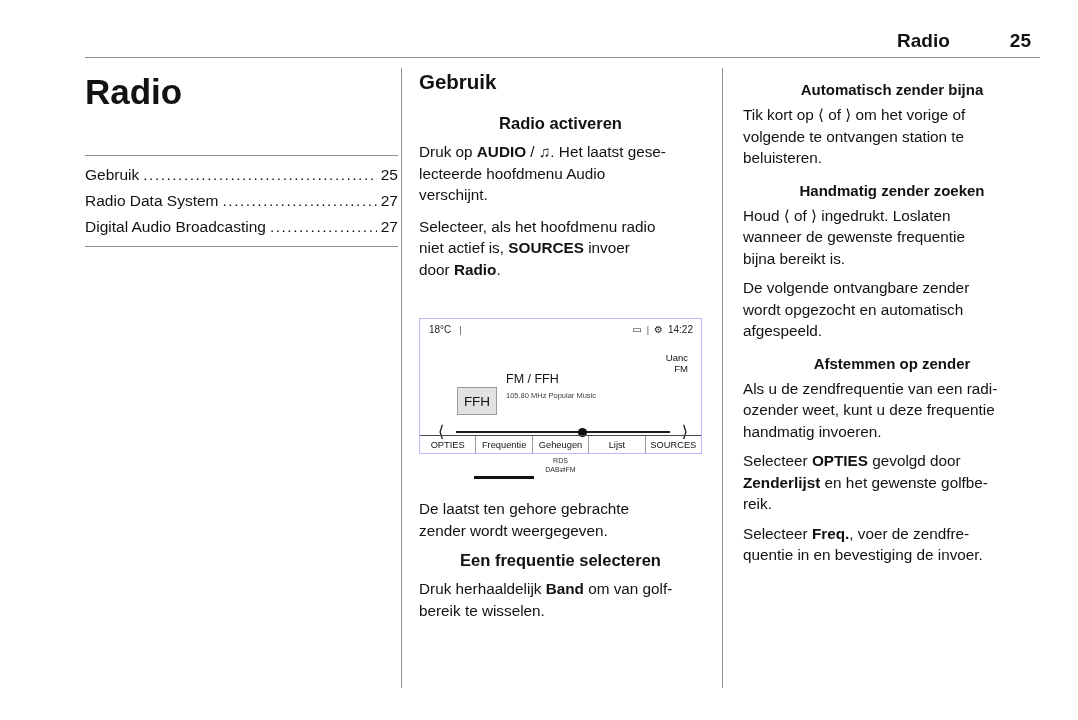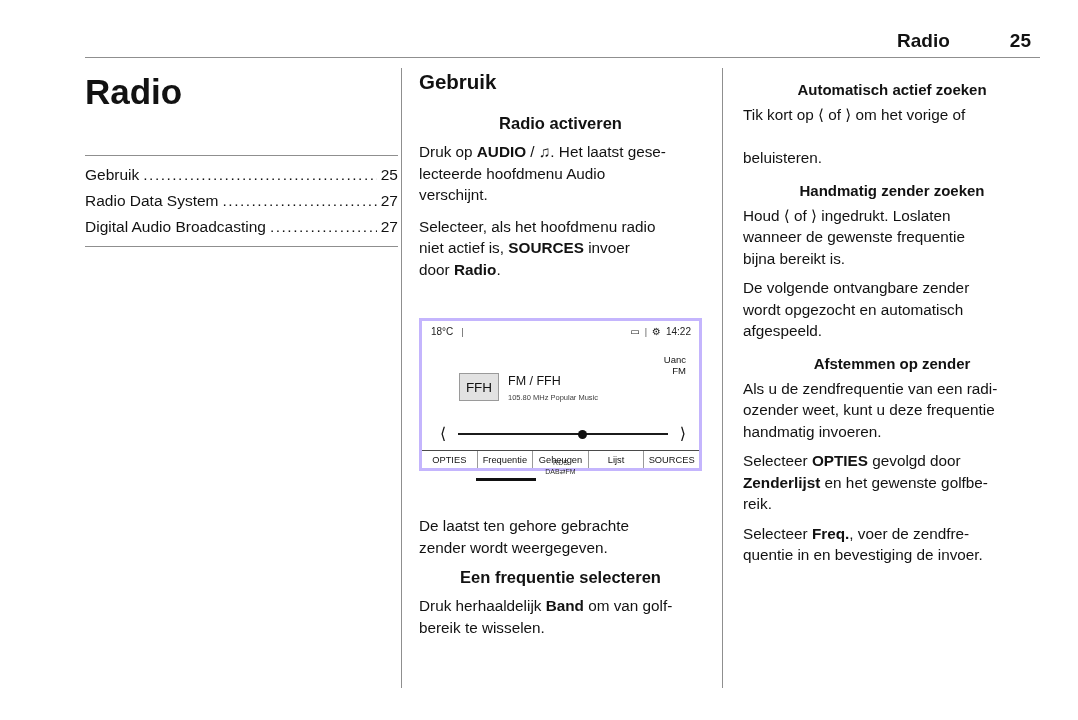--- a/index.html
+++ b/index.html
@@ -36,28 +36,28 @@
   h2.col-heading { font-size: 20.5px; line-height: 24px; font-weight: 700; margin: 2px 0 20px; }
   .col-right h2.col-heading { font-size: 17.5px; line-height: 21px; margin: 2px 0 18px; }
   h3.sub-heading { font-size: 16.5px; line-height: 19px; font-weight: 700; margin: 0 0 8px; text-align: center; }
   .col-right h3.sub-heading { font-size: 15px; line-height: 18px; margin: 13px 0 5px; }
   p.body { font-size: 15.3px; line-height: 21.5px; margin: 0 0 10px; }
   .col-right p.body { margin: 0 0 8px; }
   .caption { margin-top: 44px !important; }
   .after-caption { margin-top: 13px; }
 
   
-  .display { width: 283px; height: 153px; border: 3px solid #c4b5fd; position: relative; margin: 38px 0 0; background: #fff; }
+  .display { width: 283px; height: 136px; border: 1px solid #c4b5fd; position: relative; margin: 38px 0 0; background: #fff; }
   .disp-status { position: absolute; top: 5px; left: 9px; right: 8px; display: flex; justify-content: space-between; font-size: 10px; color: #222; }
   .grp { display: flex; gap: 8px; align-items: center; }
   .grp-tight { gap: 5px; }
   .sep { color: #555; font-size: 9px; }
   .disp-logo { position: absolute; top: 33px; right: 13px; text-align: right; font-size: 9.5px; line-height: 11px; }
   .disp-main { position: absolute; top: 52px; left: 37px; display: flex; gap: 9px; }
-  .preset-box { width: 40px; height: 28px; background: #e2e2e2; border: 1px solid #9a9a9a; display: flex; align-items: center; justify-content: center; font-size: 13.5px; }
+  .preset-box { width: 40px; height: 28px; background: #e2e2e2; border: 1px solid #9a9a9a; display: flex; align-items: center; justify-content: center; font-size: 13.5px; margin-top: 16px; }
   .station-info { padding-top: 1px; }
   .station-name { font-size: 12.5px; }
   .freq-detail { font-size: 7.5px; color: #3d3d3d; margin-top: 5px; }
   .disp-slider { position: absolute; top: 102px; left: 18px; right: 13px; height: 22px; display: flex; align-items: center; }
   .chev { font-size: 16px; line-height: 22px; }
   .slider-line { flex: 1; height: 2px; background: #1b1b1b; margin: 0 12px; position: relative; }
   .slider-dot { position: absolute; left: 57%; top: -3.5px; width: 9px; height: 9px; border-radius: 50%; background: #0f0f0f; }
   .disp-rds { position: absolute; top: 138px; left: 0; right: 0; text-align: center; font-size: 7px; line-height: 8.5px; color: #2e2e2e; }
   .tab-indicator { position: absolute; top: 157px; left: 54px; width: 60px; height: 3px; background: #111; }
   .disp-menu { position: absolute; bottom: 0; left: 0; right: 0; height: 18px; border-top: 1px solid #4a4a4a; display: flex; align-items: stretch; font-size: 9.3px; }
@@ -146,22 +146,22 @@
       <span class="menu-item">SOURCES</span>
     </div>
   </div>
 
   <p class="body caption"><span>De laatst ten gehore gebrachte</span><br><span>zender wordt weergegeven.</span></p>
   <h3 class="sub-heading after-caption">Een frequentie selecteren</h3>
   <p class="body"><span>Druk herhaaldelijk </span><span class="b">Band</span><span> om van golf-</span><br><span>bereik te wisselen.</span></p>
 </section>
 
 <section class="col col-right">
-  <h3 class="sub-heading">Automatisch actief zoeken</h3>
-  <p class="body"><span>Tik kort op ⟨ of ⟩ om het vorige of</span><br><br><span>beluisteren.</span></p>
+  <h3 class="sub-heading">Automatisch zender bijna</h3>
+  <p class="body"><span>Tik kort op ⟨ of ⟩ om het vorige of</span><br><span>volgende te ontvangen station te</span><br><span>beluisteren.</span></p>
   <h3 class="sub-heading">Handmatig zender zoeken</h3>
   <p class="body"><span>Houd ⟨ of ⟩ ingedrukt. Loslaten</span><br><span>wanneer de gewenste frequentie</span><br><span>bijna bereikt is.</span></p>
   <p class="body"><span>De volgende ontvangbare zender</span><br><span>wordt opgezocht en automatisch</span><br><span>afgespeeld.</span></p>
   <h3 class="sub-heading">Afstemmen op zender</h3>
   <p class="body"><span>Als u de zendfrequentie van een radi-</span><br><span>ozender weet, kunt u deze frequentie</span><br><span>handmatig invoeren.</span></p>
   <p class="body"><span>Selecteer </span><span class="b">OPTIES</span><span> gevolgd door</span><br><span class="b">Zenderlijst</span><span> en het gewenste golfbe-</span><br><span>reik.</span></p>
   <p class="body"><span>Selecteer </span><span class="b">Freq.</span><span>, voer de zendfre-</span><br><span>quentie in en bevestiging de invoer.</span></p>
 </section>
 
 </body></html>

